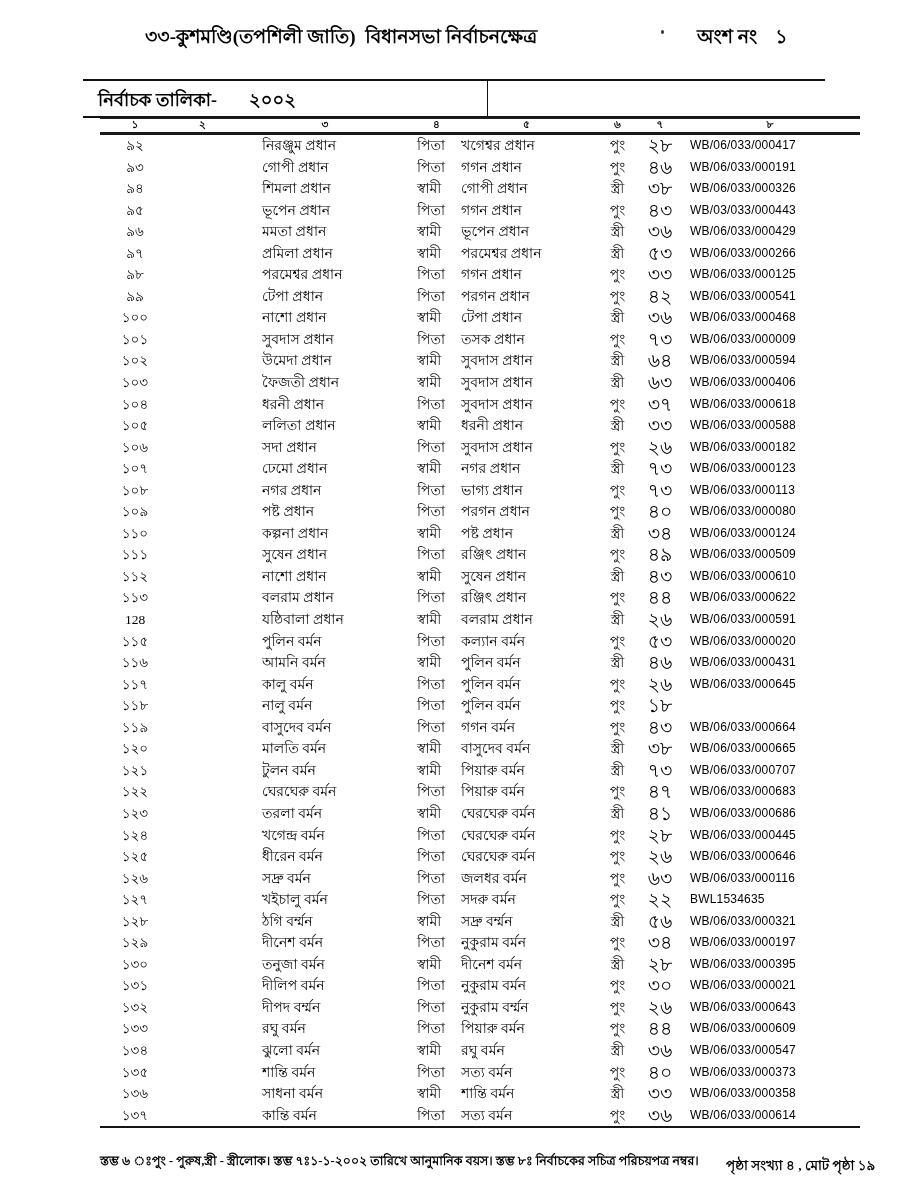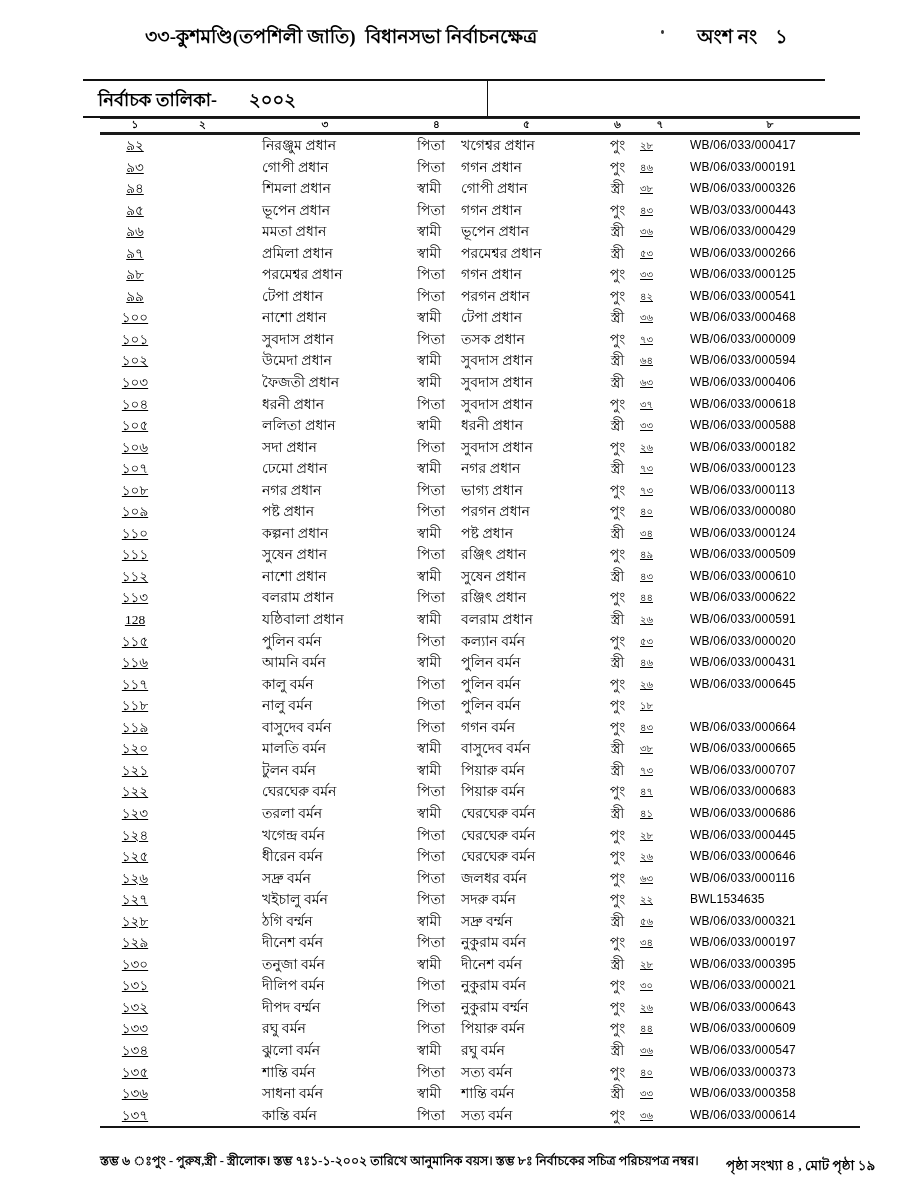--- a/index.html
+++ b/index.html
@@ -36,27 +36,27 @@
   }
   .thead{height:21px;align-items:center;font-weight:bold;font-size:12.5px;text-align:center;}
   .thead .hc{white-space:nowrap;overflow:visible;}
   .tnums{
     height:13px;line-height:12px;font-size:10.5px;text-align:center;font-weight:bold;
     border-top:1px solid #222;border-bottom:3px solid #1a1a1a;
   }
   .tbody{border-bottom:2px solid #151515;}
   .trow{height:21.55px;line-height:21.55px;}
   .cell{white-space:nowrap;overflow:visible;font-size:14px;}
-  .c-serial{text-align:center;font-size:13.5px;text-decoration:underline;}
+  .c-serial{text-align:center;font-size:13.5px;}
   .c-house{text-align:center;}
   .c-name{padding-left:27px;}
   .c-rel{padding-left:2px;}
   .c-relname{padding-left:3px;}
   .c-gender{text-align:center;}
-  .c-age{font-size:10px;text-decoration:underline;}
+  .c-age{text-align:center;font-size:19px;}
   .c-epic{
     font-family:"Liberation Sans","DejaVu Sans",sans-serif;
     font-size:12px;padding-left:10px;letter-spacing:.2px;
   }
 
   
   .footnote{
     position:absolute;left:100px;top:1152px;width:600px;
     font-size:12.5px;font-weight:bold;white-space:nowrap;
   }

